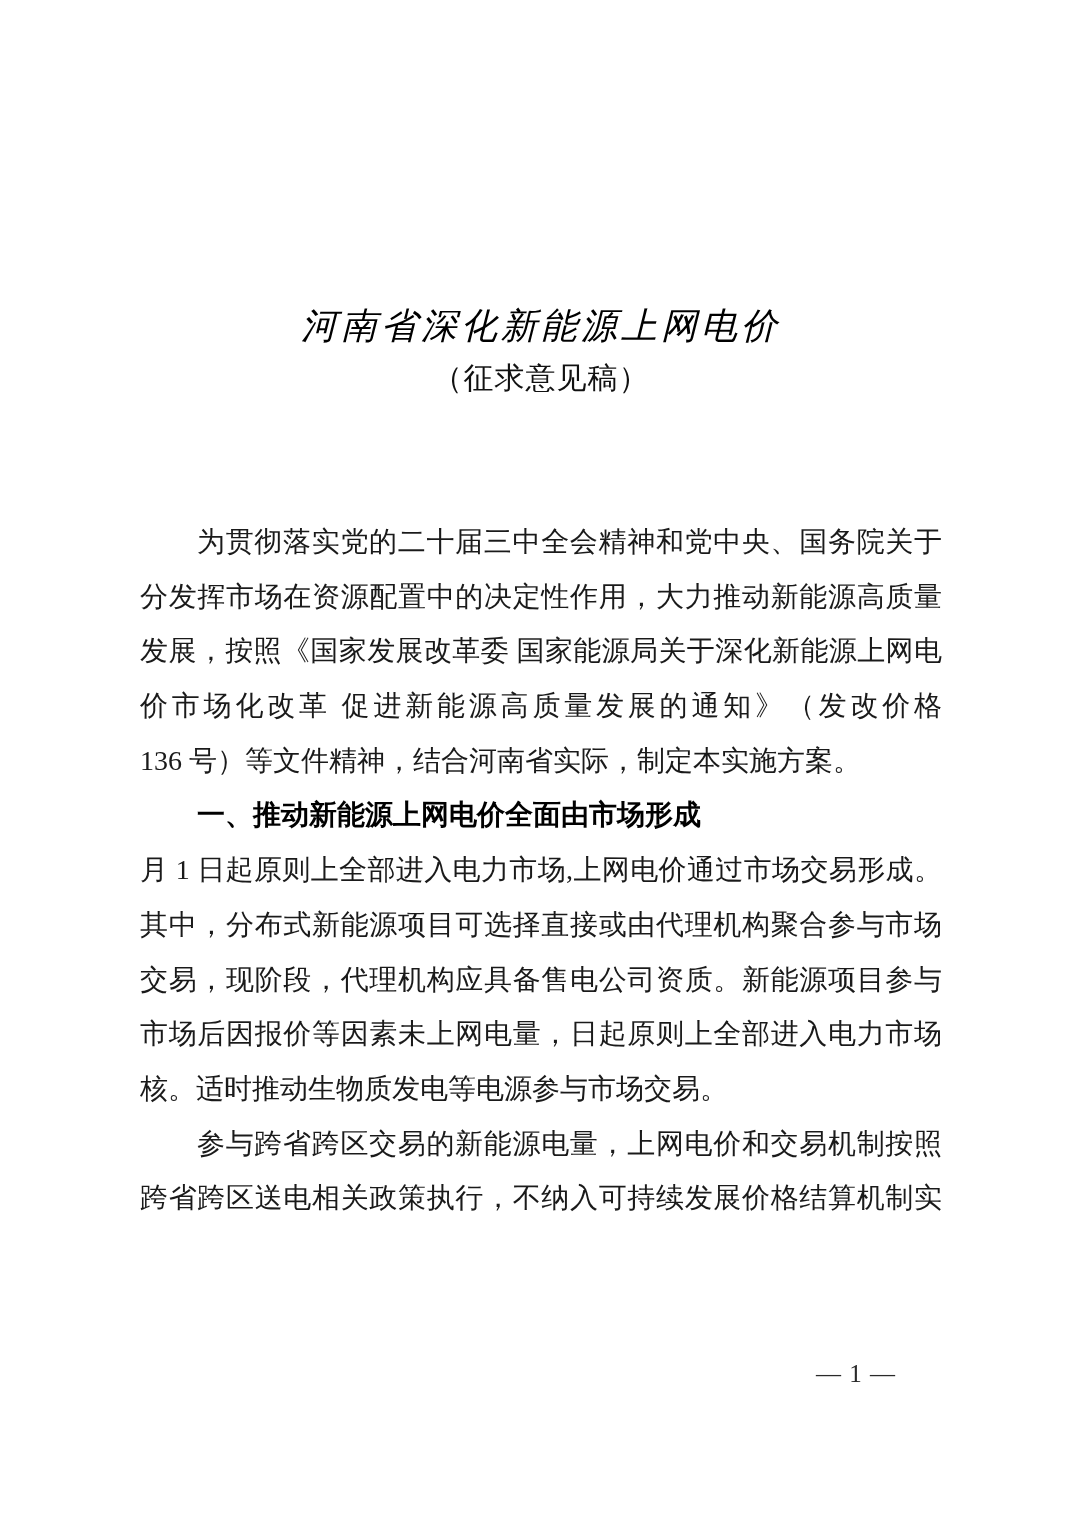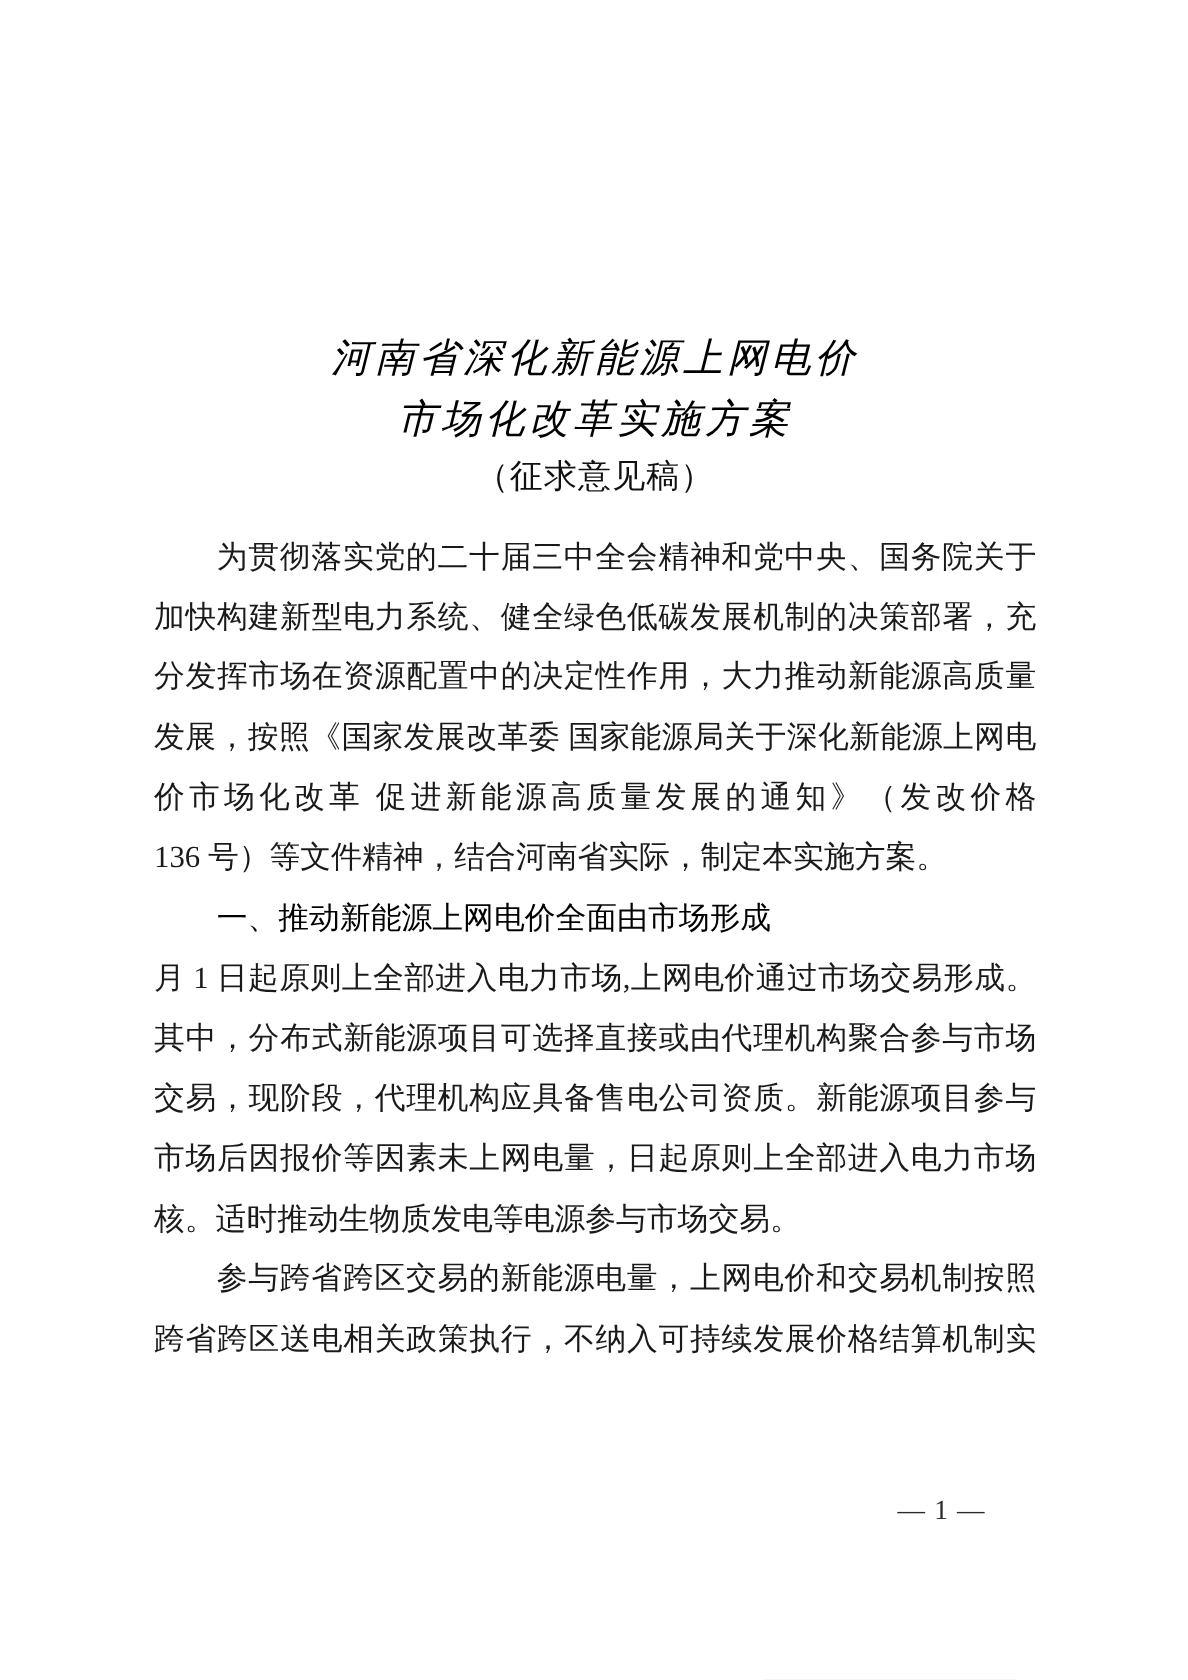--- a/index.html
+++ b/index.html
@@ -33,40 +33,40 @@
   .subtitle {
     margin-top: 4px;
     font-size: 30px;
     line-height: 40px;
     letter-spacing: 1px;
     color: #111111;
     font-family: "Liberation Serif", "DejaVu Serif", serif;
   }
   .doc-body {
     position: absolute;
-    top: 480px;
+    top: 515px;
     left: 140px;
     width: 802px;
     font-size: 28px;
   }
   .line {
     height: 54.7px;
     line-height: 54.7px;
     text-align: justify;
     text-align-last: justify;
     overflow: hidden;
   }
   .line.noj {
     text-align: left;
     text-align-last: left;
   }
   .line.indent { padding-left: 57px; }
   .line.heading {
     font-family: "Liberation Sans", "DejaVu Sans", sans-serif;
-    font-weight: normal;
+    font-weight: bold;
     font-size: 28px;
     color: #000000;
   }
   .page-number {
     position: absolute;
     top: 1356px;
     left: 816px;
     font-size: 25px;
     line-height: 36px;
     letter-spacing: 1px;
@@ -74,27 +74,25 @@
     font-family: "Liberation Serif", "DejaVu Serif", serif;
   }
 </style>
 </head>
 <body>
 
 <div class="page">
 
   <div class="title-block">
     <div class="title-line">河南省深化新能源上网电价</div>
-    <div class="title-line">市场化改革实施方案</div>
     <div class="subtitle">（征求意见稿）</div>
   </div>
 
   <div class="doc-body">
     <div class="line indent">为贯彻落实党的二十届三中全会精神和党中央、国务院关于</div>
-    <div class="line">加快构建新型电力系统、健全绿色低碳发展机制的决策部署，充</div>
     <div class="line">分发挥市场在资源配置中的决定性作用，大力推动新能源高质量</div>
     <div class="line">发展，按照《国家发展改革委 国家能源局关于深化新能源上网电</div>
     <div class="line">价市场化改革 促进新能源高质量发展的通知》（发改价格〔2025〕</div>
     <div class="line noj">136 号）等文件精神，结合河南省实际，制定本实施方案。</div>
     <div class="line noj indent heading">一、推动新能源上网电价全面由市场形成</div>
     <div class="line">月 1 日起原则上全部进入电力市场,上网电价通过市场交易形成。</div>
     <div class="line">其中，分布式新能源项目可选择直接或由代理机构聚合参与市场</div>
     <div class="line">交易，现阶段，代理机构应具备售电公司资质。新能源项目参与</div>
     <div class="line">市场后因报价等因素未上网电量，日起原则上全部进入电力市场</div>
     <div class="line noj">核。适时推动生物质发电等电源参与市场交易。</div>

